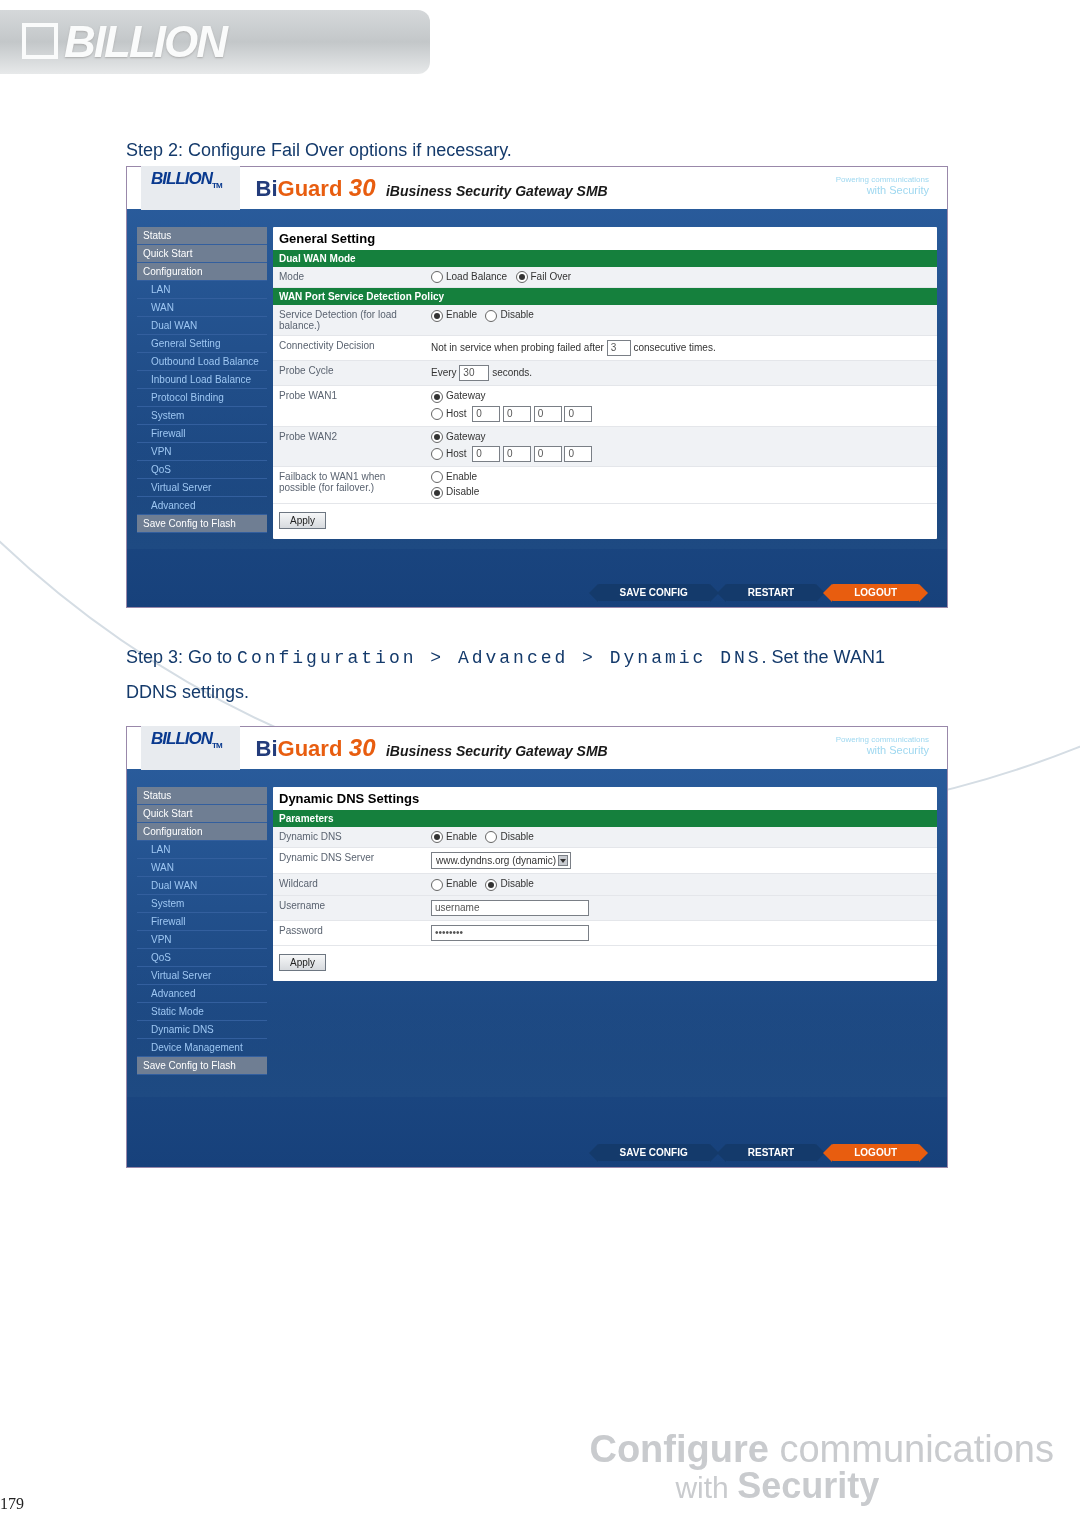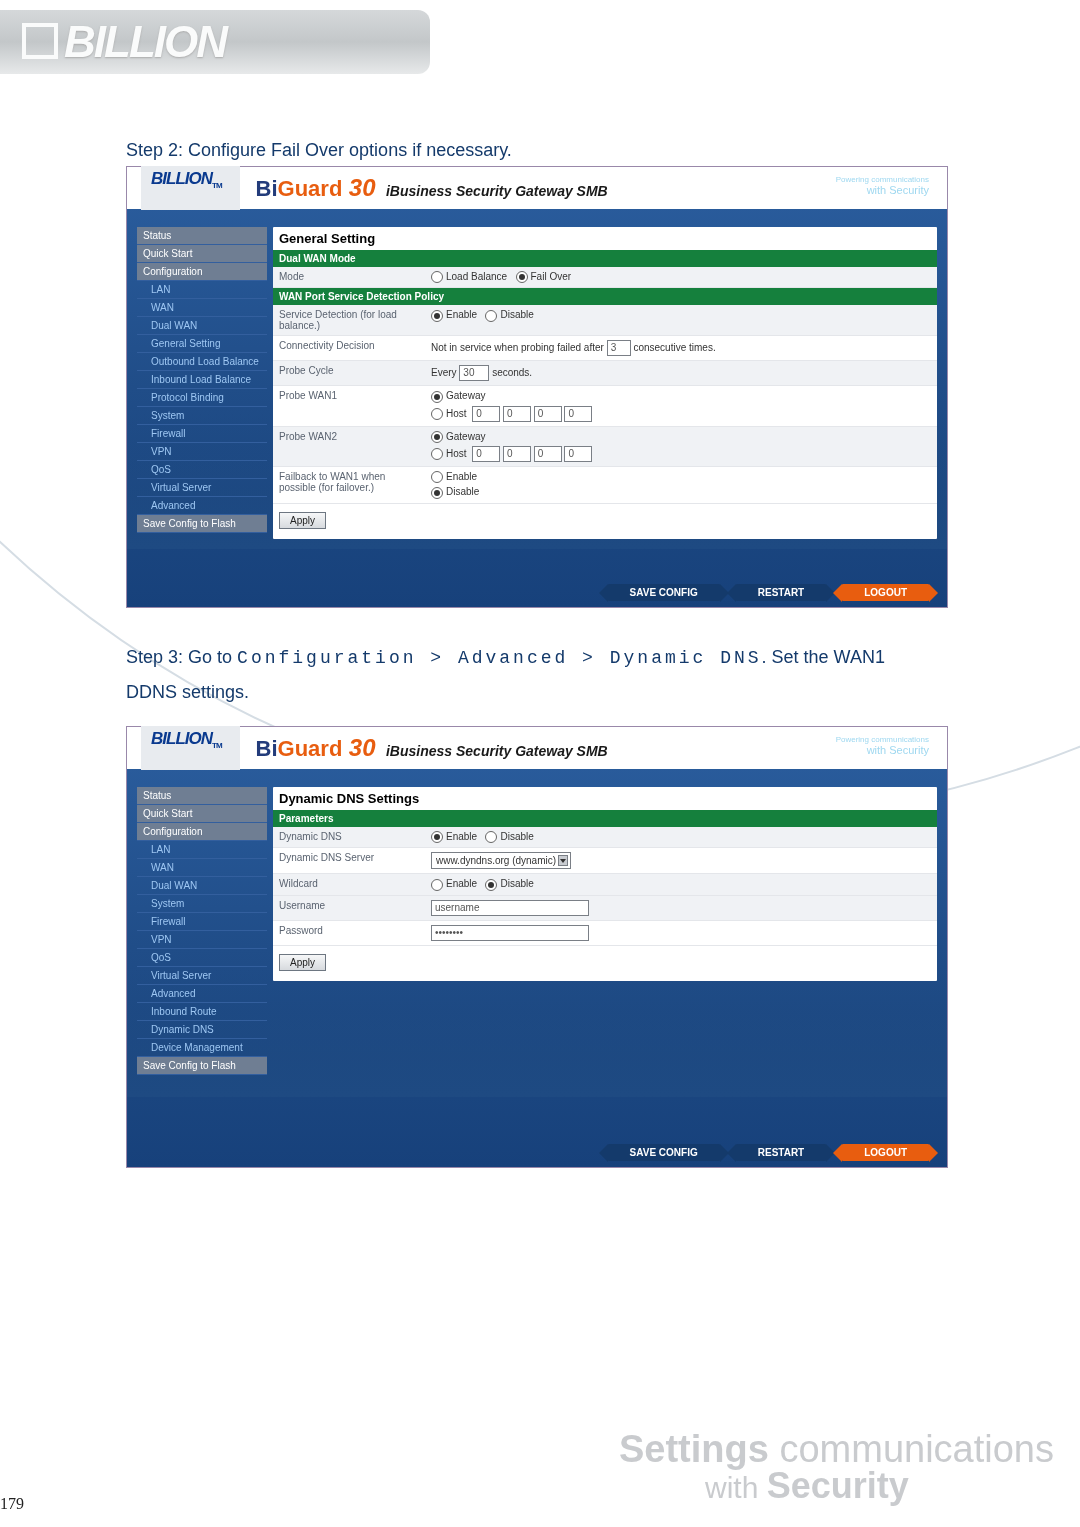--- a/index.html
+++ b/index.html
@@ -33,21 +33,21 @@
 .panel .h1{font-size:13px;font-weight:700;color:#000;padding:4px 6px}
 .panel .bar{background:#15803d;color:#fff;font-size:10px;font-weight:700;padding:3px 6px}
 .panel table{width:100%;border-collapse:collapse}
 .panel td{padding:4px 6px;border-bottom:1px solid #e4e6ea;vertical-align:top}
 .panel tr.odd td{background:#f0f2f5}
 .panel td.lab{width:140px;color:#5a6370}
 .radio{display:inline-block;width:10px;height:10px;border:1px solid #666;border-radius:50%;vertical-align:middle;margin-right:3px;position:relative;background:#fff}
 .radio.sel::after{content:"";position:absolute;inset:2px;background:#333;border-radius:50%}
 .inp{display:inline-block;border:1px solid #7a7f86;background:#fff;height:14px;padding:0 3px;font-size:10px;line-height:14px;color:#555;vertical-align:middle}
 .btn-apply{display:inline-block;margin:8px 6px 10px;border:1px solid #6d7681;background:linear-gradient(180deg,#f6f7f8,#d7dade);padding:2px 10px;font-size:10px;color:#222;cursor:pointer}
-.footerbar{position:absolute;bottom:6px;right:18px;display:flex;gap:16px}
+.footerbar{position:absolute;bottom:6px;right:28px;display:flex;gap:16px}
 .fbtn{font-size:10px;color:#fff;font-weight:700;padding:3px 22px;border-radius:1px;cursor:pointer;position:relative}
 .fbtn.save{background:#143a6b}
 .fbtn.restart{background:#143a6b}
 .fbtn.logout{background:#e85d0f}
 .fbtn::before,.fbtn::after{content:"";position:absolute;top:0;width:0;height:0;border-top:9px solid transparent;border-bottom:9px solid transparent}
 .fbtn::before{left:-9px;border-right:9px solid currentColor;color:inherit}
 .fbtn::after{right:-9px;border-left:9px solid currentColor}
 .fbtn.save::before{border-right-color:#143a6b}.fbtn.save::after{border-left-color:#143a6b}
 .fbtn.restart::before{border-right-color:#143a6b}.fbtn.restart::after{border-left-color:#143a6b}
 .fbtn.logout::before{border-right-color:#e85d0f}.fbtn.logout::after{border-left-color:#e85d0f}
@@ -220,21 +220,21 @@
       <div class="item top">Configuration</div>
       <div class="item sub">LAN</div>
       <div class="item sub">WAN</div>
       <div class="item sub">Dual WAN</div>
       <div class="item sub">System</div>
       <div class="item sub">Firewall</div>
       <div class="item sub">VPN</div>
       <div class="item sub">QoS</div>
       <div class="item sub">Virtual Server</div>
       <div class="item sub">Advanced</div>
-      <div class="item sub">Inbound Route</div>
+      <div class="item sub">Static Mode</div>
       <div class="item sub">Dynamic DNS</div>
       <div class="item sub">Device Management</div>
       <div class="item top">Save Config to Flash</div>
     </div>
     <div class="panel">
       <div class="h1">Dynamic DNS Settings</div>
       <div class="bar">Parameters</div>
       <table>
         <tbody>
               <tr class="odd">
@@ -271,18 +271,18 @@
   <div class="footerbar">
     <span class="fbtn save">SAVE CONFIG</span>
     <span class="fbtn restart">RESTART</span>
     <span class="fbtn logout">LOGOUT</span>
   </div>
 </div>
 
 <div class="pagefooter">
   <div class="pagenum">179</div>
   <div class="powering">
-    <span class="p1"><b>Settings</b><span> communications</span></span>
+    <span class="p1"><b>Configure</b><span> communications</span></span>
     <span class="p2"><span>with </span><b>Security</b></span>
   </div>
 </div>
 
 </div>
 
 </body></html>

